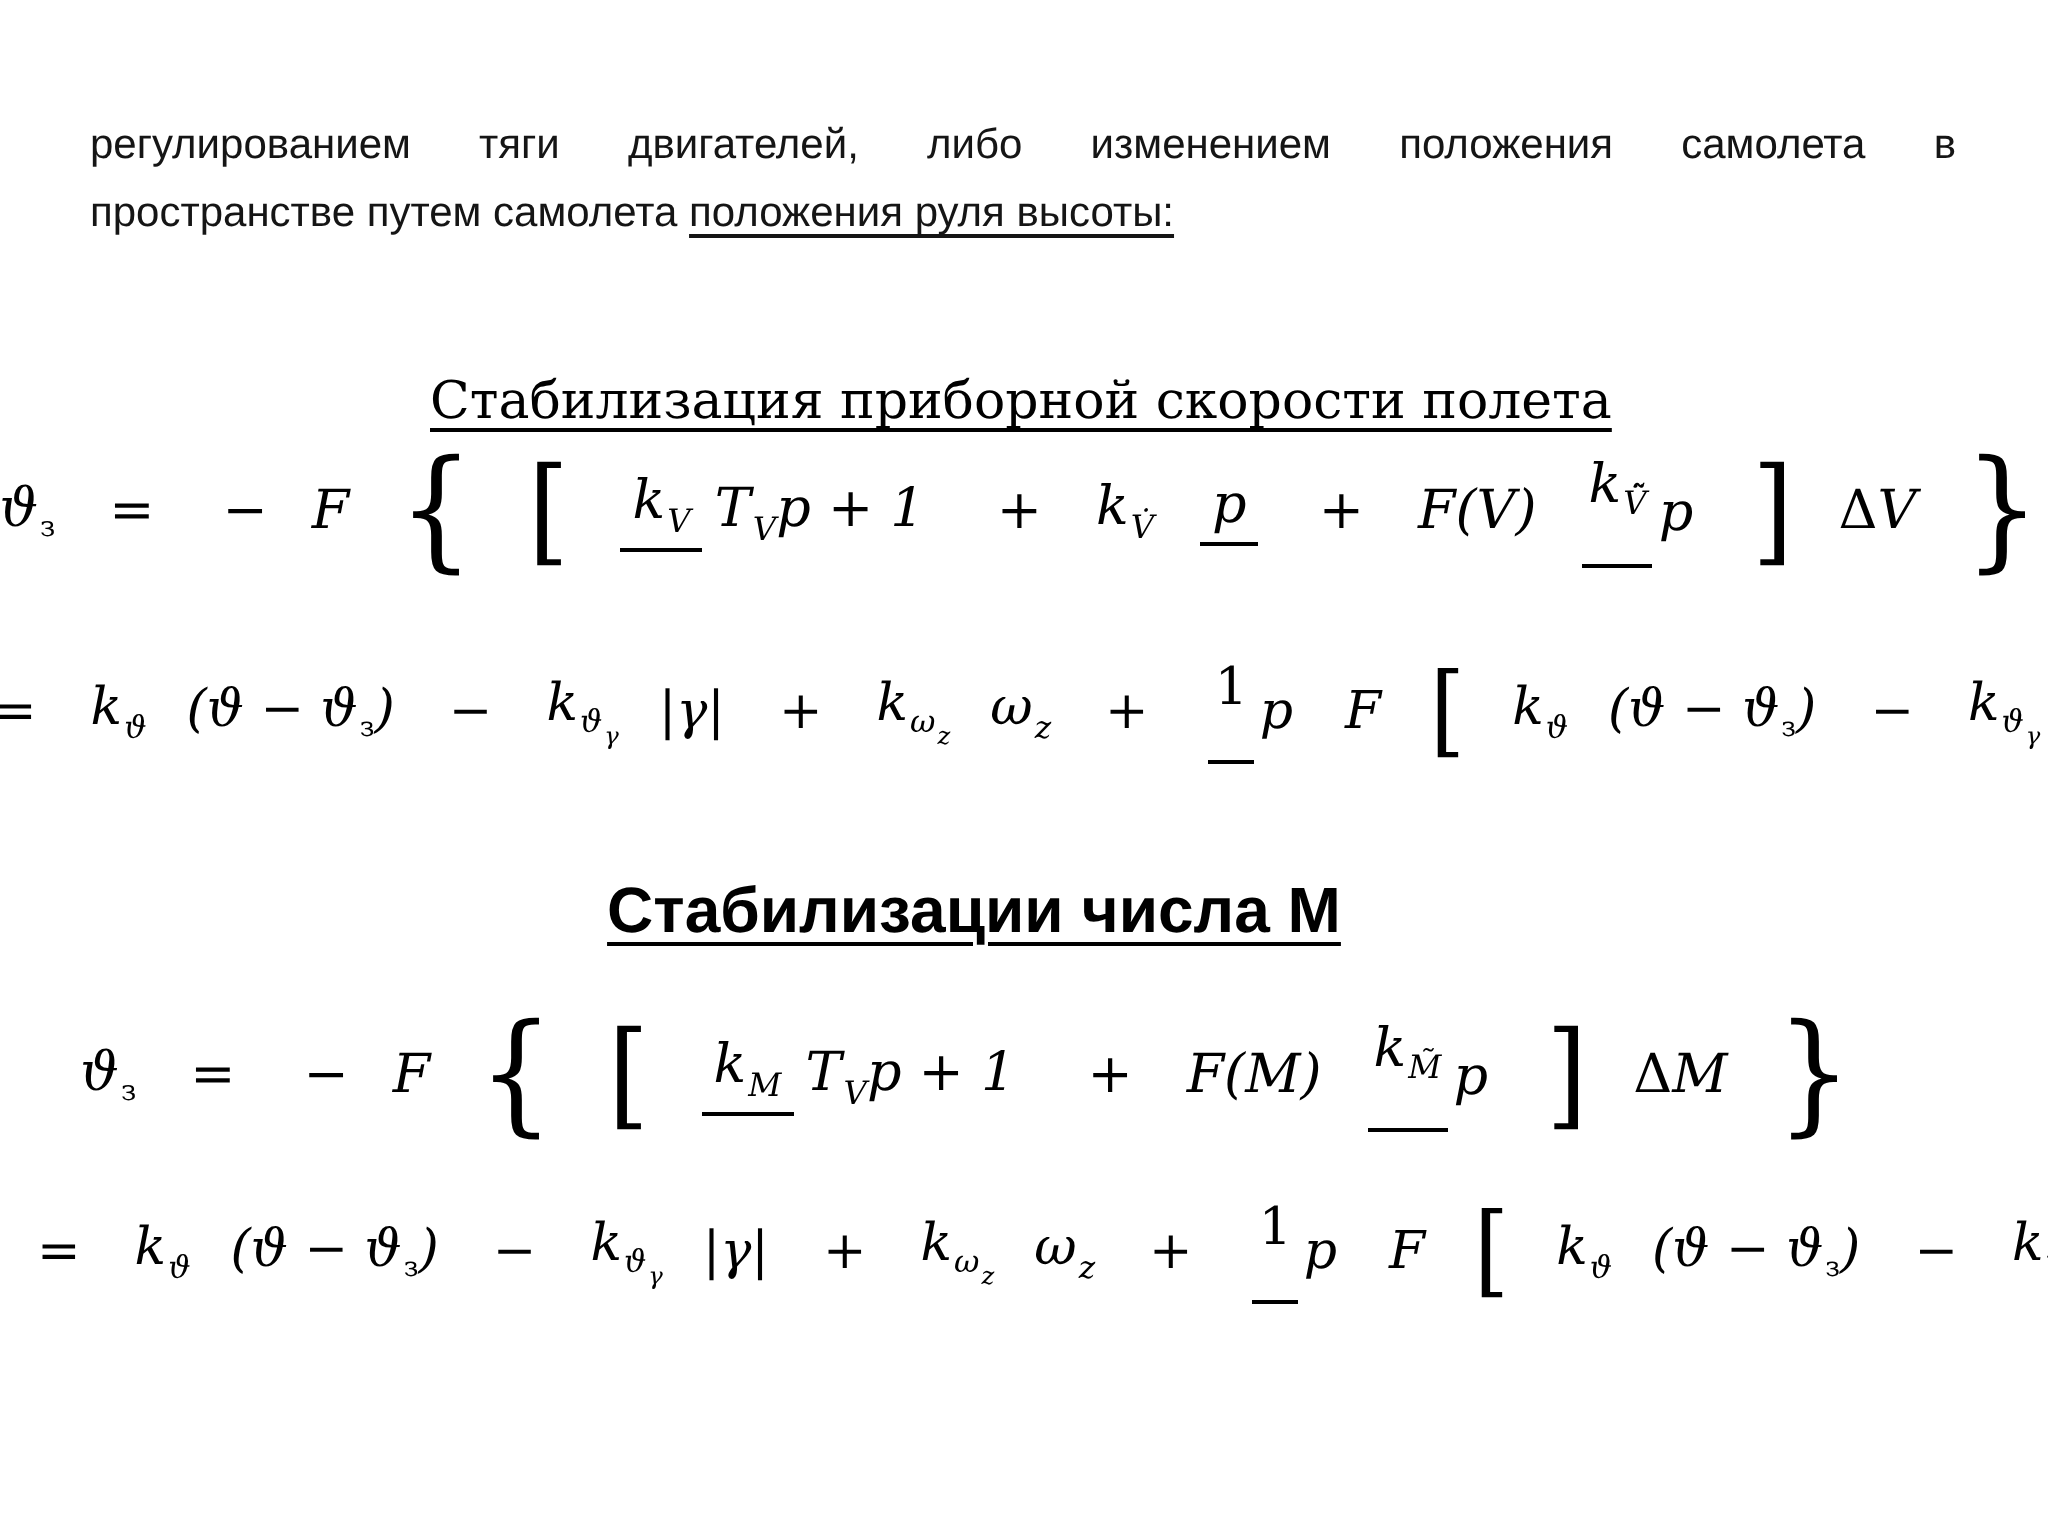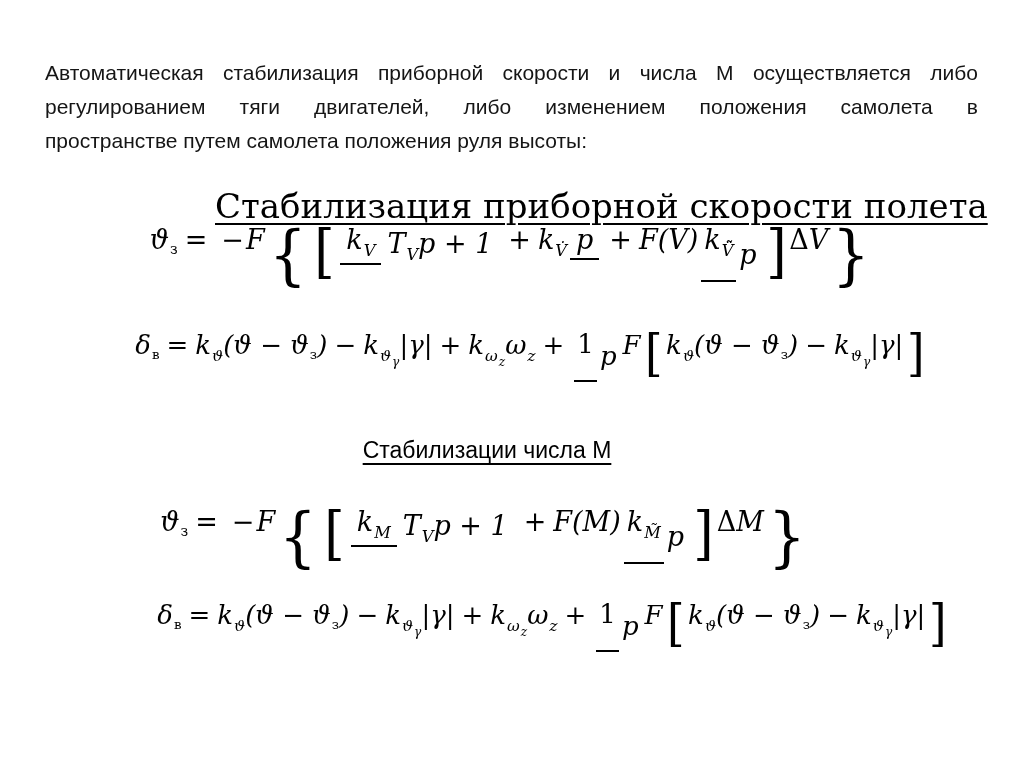--- a/index.html
+++ b/index.html
@@ -5,39 +5,40 @@
   html,body{margin:0;padding:0;background:#888;}
   .slide{
     position:relative;width:1024px;height:767px;background:#ffffff;
     font-family:"Liberation Sans",sans-serif;color:#000;overflow:hidden;margin:0 auto;
   }
   
   .para{position:absolute;left:45px;right:46px;top:56px;
         font-size:21px;line-height:34px;color:#151515;}
   .pline{text-align:justify;text-align-last:justify;}
   .pline.last{text-align:left;text-align-last:auto;}
-  .uphrase{text-decoration-thickness:1.5px;text-underline-offset:4px;}
+  .uphrase{text-decoration:underline;text-decoration-thickness:1.5px;text-underline-offset:4px;}
   
   .h-speed{position:absolute;top:186px;left:215px;
-     font-family:"DejaVu Serif","Liberation Serif",serif;font-size:34px;font-weight:400;
+     font-family:"DejaVu Serif","Liberation Serif",serif;font-size:26px;font-weight:400;
      text-decoration:underline;text-decoration-thickness:1.5px;text-underline-offset:5px;}
   .h-mach-wrap{position:absolute;top:437px;left:0;width:100%;text-align:center;}
   .h-mach{display:inline-block;transform:translateX(-25px);
-     font-family:"Liberation Sans",sans-serif;font-size:23px;font-weight:400;
+     font-family:"Liberation Sans",sans-serif;font-size:32px;font-weight:700;
      text-decoration:underline;text-decoration-thickness:2px;text-underline-offset:5px;}
   
   .frow{position:absolute;left:0;width:100%;display:flex;justify-content:center;}
   .f1{top:224px;}
   .f2{top:330px;}
   .f3{top:506px;}
   .f4{top:600px;}
   .math{
-    display:inline-flex;align-items:flex-start;
+    display:inline-flex;align-items:center;
     font-family:"DejaVu Serif",serif;font-style:italic;font-size:27px;color:#000;
     white-space:nowrap;
+    gap:20px;
   }
   .f2 .math,.f4 .math{font-size:26px;}
   .f2 .math{transform:translateX(20px);}
   .f3 .math{transform:translateX(-27px);}
   .f4 .math{transform:translateX(42px);}
   .t{display:inline-block;}
   .op{margin:0 7px;}
   .opn{margin:0 2px 0 7px;}
   .sb{font-size:0.60em;vertical-align:-0.42em;margin-left:1px;font-style:italic;}
   .sb2{font-size:0.78em;vertical-align:-0.45em;margin-left:1px;}
@@ -52,23 +53,20 @@
   .d-brace{font-size:66px;margin:0 2px;}
   .d-brk{font-size:58px;margin:0 2px;}
   .d-brk-s{font-size:50px;margin:0 3px;}
 </style>
 </head>
 <body>
 
 <div class="slide">
 
   <div class="para">
-    <div class="pline">
-      <span>Автоматическая стабилизация приборной скорости и числа М осуществляется либо</span>
-    </div>
     <div class="pline">
       <span>регулированием тяги двигателей, либо изменением положения самолета в</span>
     </div>
     <div class="pline last">
       <span>пространстве путем  самолета </span><span class="uphrase">положения руля высоты:</span>
     </div>
   </div>
 
   <div class="h-speed">Стабилизация приборной скорости полета</div>
 

